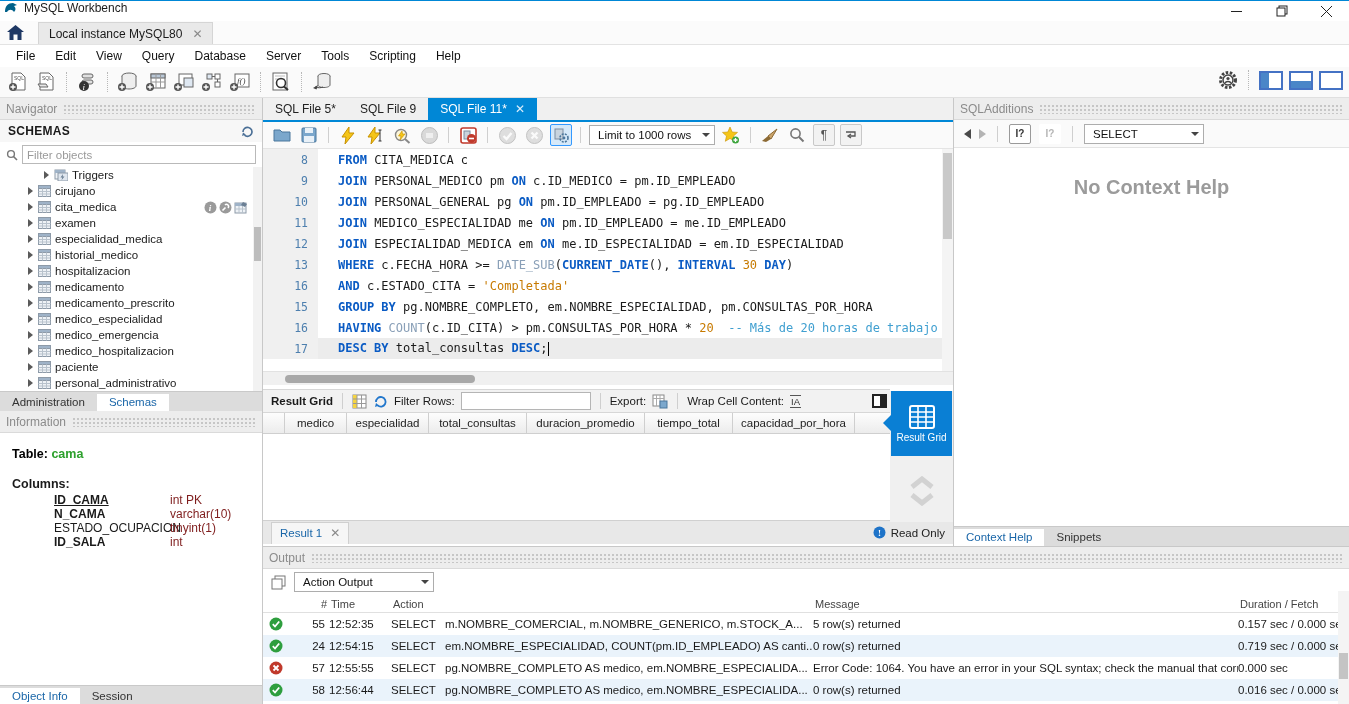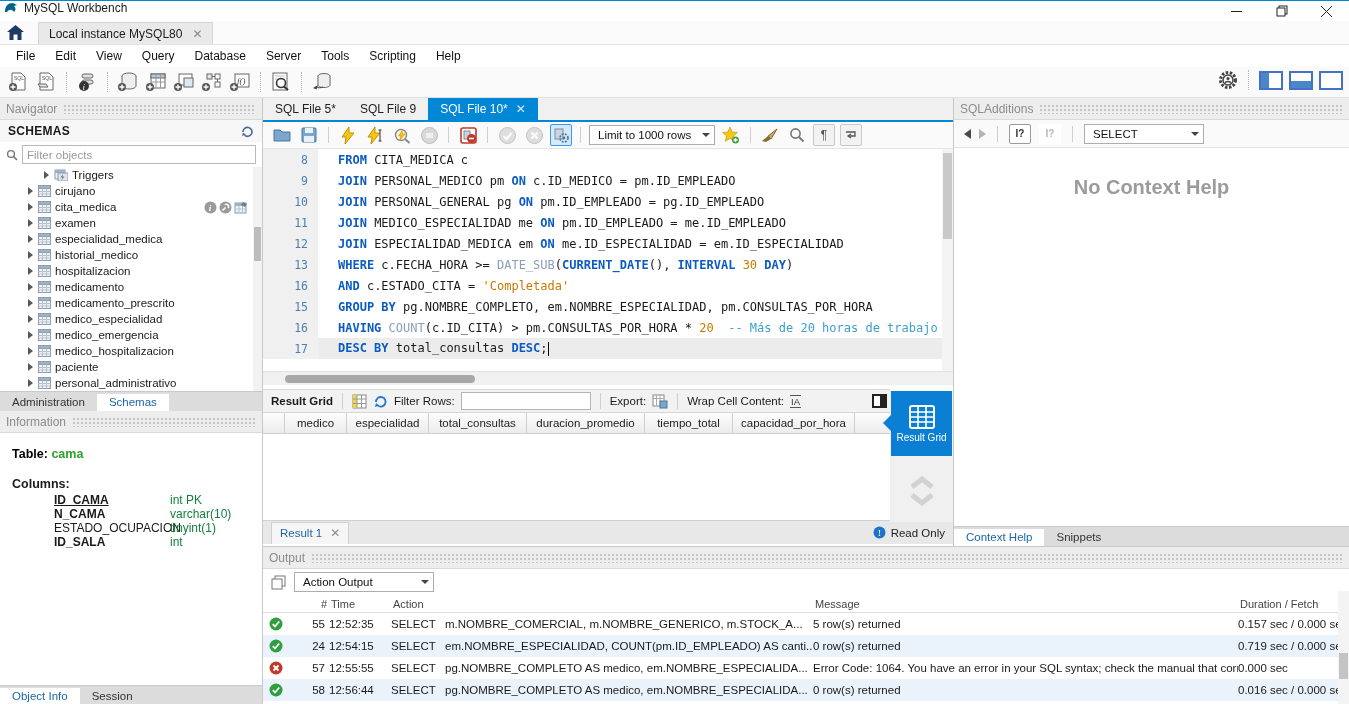--- a/index.html
+++ b/index.html
@@ -55,21 +55,21 @@
   .tree-thumb { position:absolute; right:1px; top:60px; width:7px; height:34px; background:#bdbdbd; }
   .info-content { height:254px; background:#fff; padding:14px 0 0 12px; overflow:hidden; }
   .info-table-line { font-size:12.5px; margin-bottom:16px; }
   .info-table-line b { color:#000; }
   .tname { color:#2da02d; font-weight:bold; }
   .cols-label { font-weight:bold; font-size:12.5px; margin-bottom:2px; }
   .col-row { display:flex; font-size:12px; line-height:14px;margin-left:38px; }
   .col-row .cname { width:120px; padding-left:4px; }
   .col-row .cname.b { font-weight:bold; }
   .col-row .cname.pk { font-weight:bold; text-decoration:underline; }
-  .col-row .ctype { color:#15803d; }
+  .col-row .ctype { color:#7f1d1d; }
   .sidebar .bottom-abs { position:absolute; bottom:0; left:0; width:100%; }
 
   
   .center { position:absolute; left:263px; top:97px; width:690px; height:448px; background:#fff; }
   .qtabs { height:22px; background:#f0f0f0; display:flex; align-items:flex-end; }
   .qtab { height:22px; padding:0 12px; display:flex; align-items:center; gap:8px; font-size:12px; color:#222; }
   .qtab.active { background:#0087d6; color:#fff; }
   .qtab.active .tabx { color:#dceefb; }
   .blue-line { height:2px; background:#0087d6; }
   .ed-toolbar { height:27px; background:#fafafa; display:flex; align-items:center; padding-left:8px; gap:5px; border-bottom:1px solid #e4e4e4; }
@@ -542,21 +542,21 @@
 
   <div class="center">
     <div class="qtabs">
         <div class="qtab">
           <span>SQL File 5*</span>
         </div>
         <div class="qtab">
           <span>SQL File 9</span>
         </div>
         <div class="qtab active">
-          <span>SQL File 10*</span>
+          <span>SQL File 11*</span>
           <span class="tabx">✕</span>
         </div>
       </div>
     <div class="blue-line"></div>
     <div class="ed-toolbar">
       <div class="ebtn">
           <svg width="18" height="14" viewBox="0 0 18 14">
             <path d="M1 2 h6 l2 2 h8 v9 h-16 z" fill="#7ba7cc" stroke="#4a769c"></path>
           </svg>
         </div>

